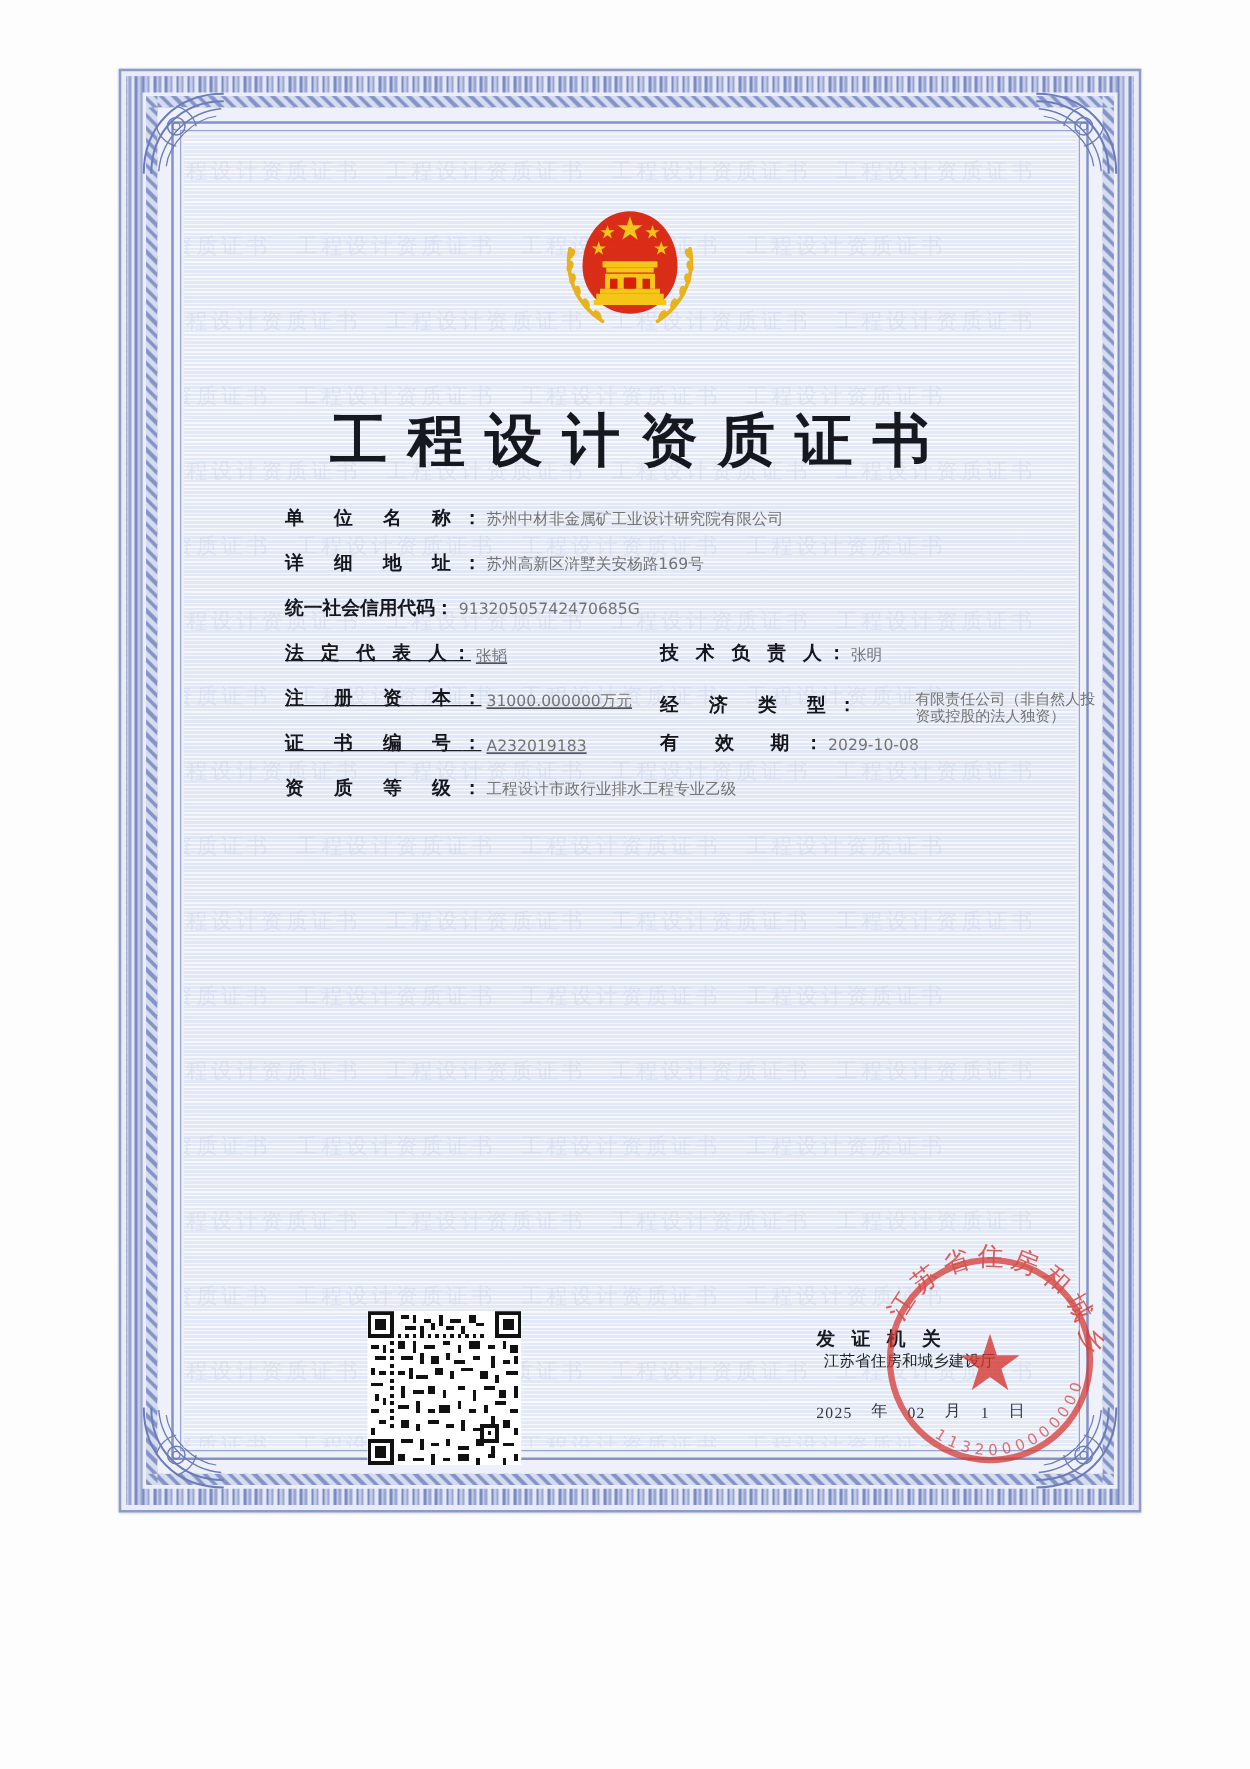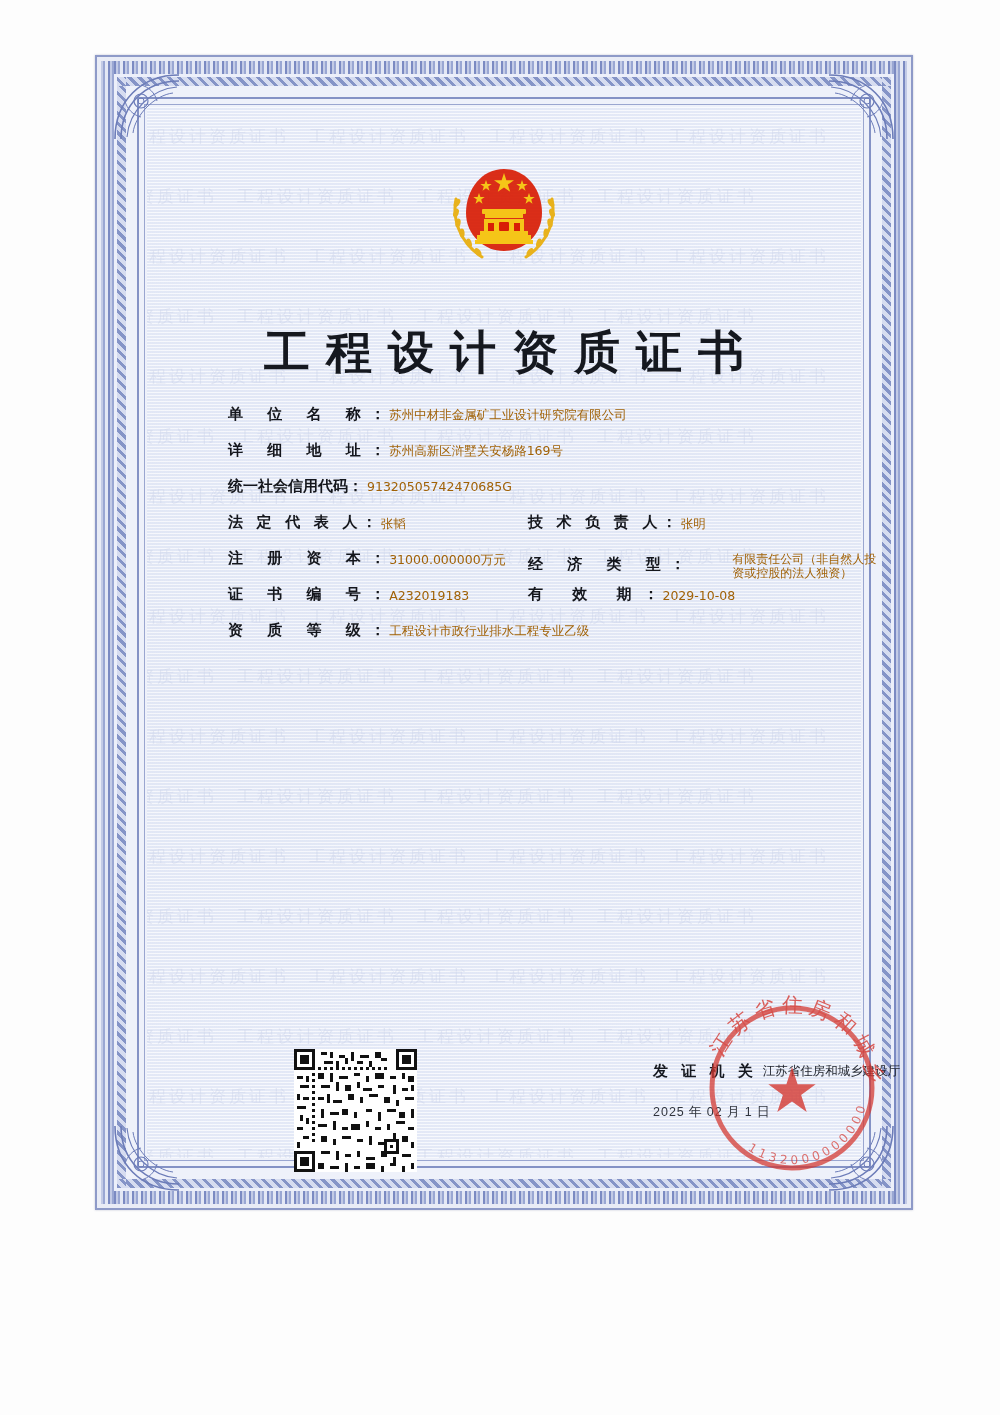--- a/index.html
+++ b/index.html
@@ -178,28 +178,28 @@
     color: #14161c;
     white-space: nowrap;
     font-family: "DejaVu Sans", "Liberation Sans", sans-serif;
   }
   .lbl.sp4 { letter-spacing: 9.5px; }
   .lbl.sp5 { letter-spacing: 4.2px; }
   .lbl.sp6 { letter-spacing: 0px; }
   .colon { font-weight: bold; margin: 0 1px 0 0; }
   .val {
     font-size: 12.5px;
-    color: #a16207;
+    color: #737373;
     padding-left: 3px;
     padding-top: 3px;
     line-height: 14px;
     font-family: "DejaVu Sans", "Liberation Sans", sans-serif;
   }
   .val.sm { font-size: 12px; margin-left: 43px; }
-  .col-left { width: 300px; display: flex; align-items: center; }
+  .col-left { width: 300px; display: flex; align-items: flex-end; text-decoration: underline; }
   .col-right { flex: 1; display: flex; align-items: center; }
   .w-lbl { display: inline-block; }
 
   
   .qr {
     position: absolute;
     left: 197px;
     top: 992px;
     width: 123px;
     height: 123px;
@@ -210,42 +210,43 @@
   
   .issuer {
     position: absolute;
     left: 556px;
     top: 1005px;
     width: 260px;
     color: #15181f;
   }
   .issuer-line {
     display: flex;
-    align-items: center;
+    align-items: flex-start;
     font-size: 15px;
     font-weight: bold;
     letter-spacing: 4px;
     font-family: "DejaVu Sans", "Liberation Sans", sans-serif;
+    flex-direction: column;
   }
   .issuer-name {
     font-size: 12.5px;
     font-weight: normal;
     letter-spacing: 0;
     margin-left: 6px;
     color: #1d2129;
   }
   .date-line {
     margin-top: 22px;
     font-size: 13px;
     color: #30343d;
     letter-spacing: 1px;
     display: flex;
-    align-items: center;
-    gap: 4px;
-    font-family: Liberation Sans, sans-serif;
+    align-items: flex-end;
+    gap: 15px;
+    font-family: Liberation Serif, serif;
   }
   .date-line .num { font-size: 12.5px; }
   .date-line .cn { font-size: 13px; }
 
   
   .seal {
     position: absolute;
     left: 592px;
     top: 928px;
     width: 206px;

